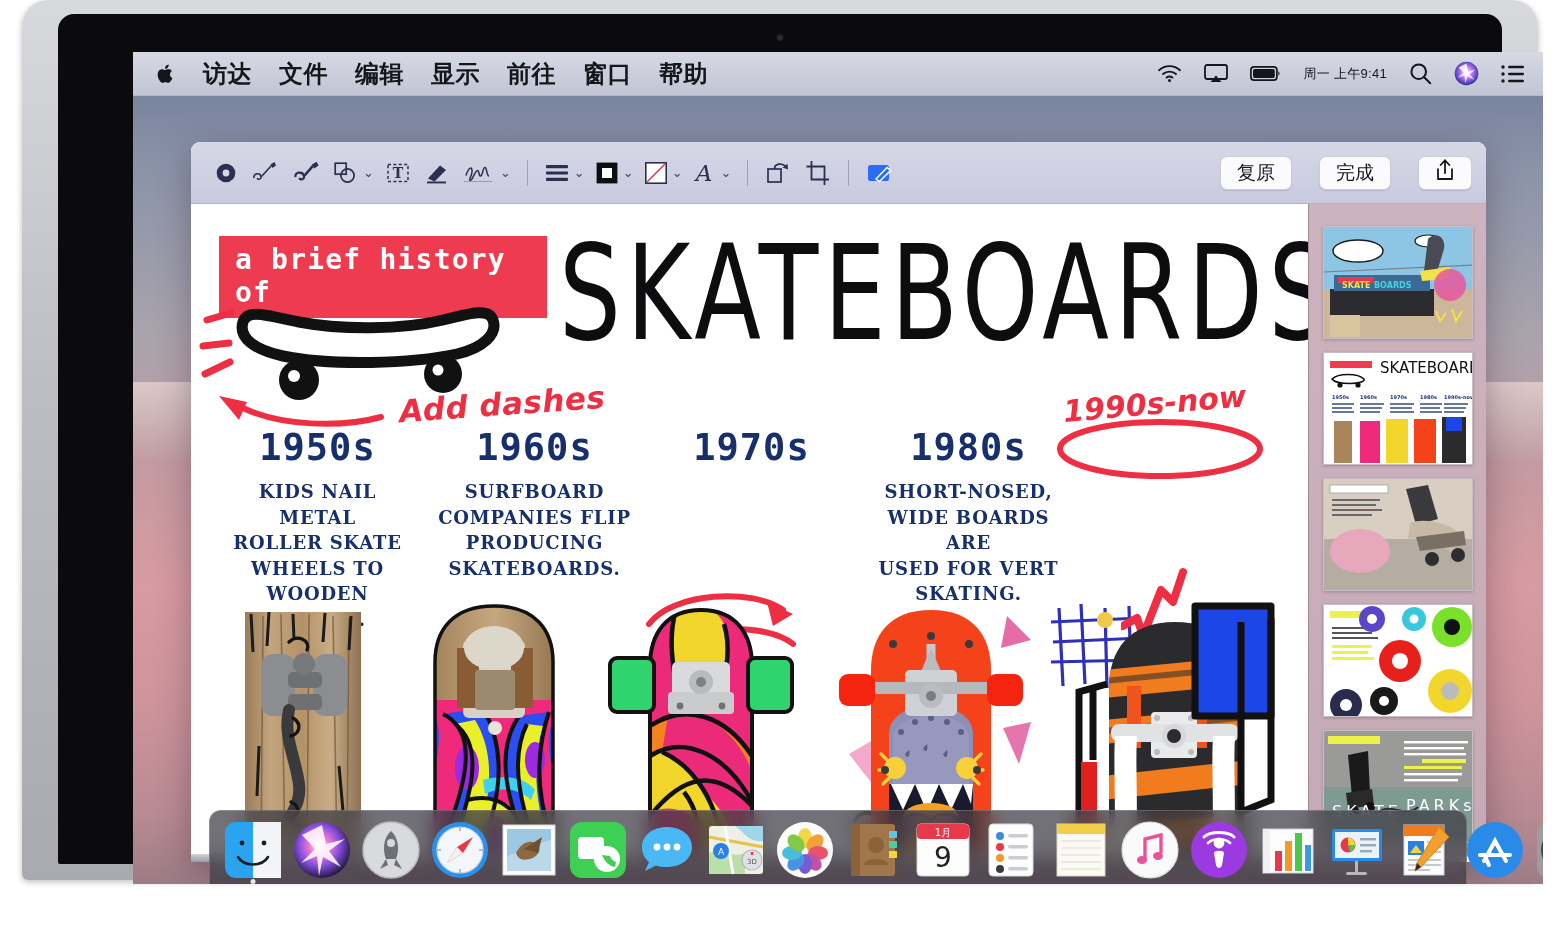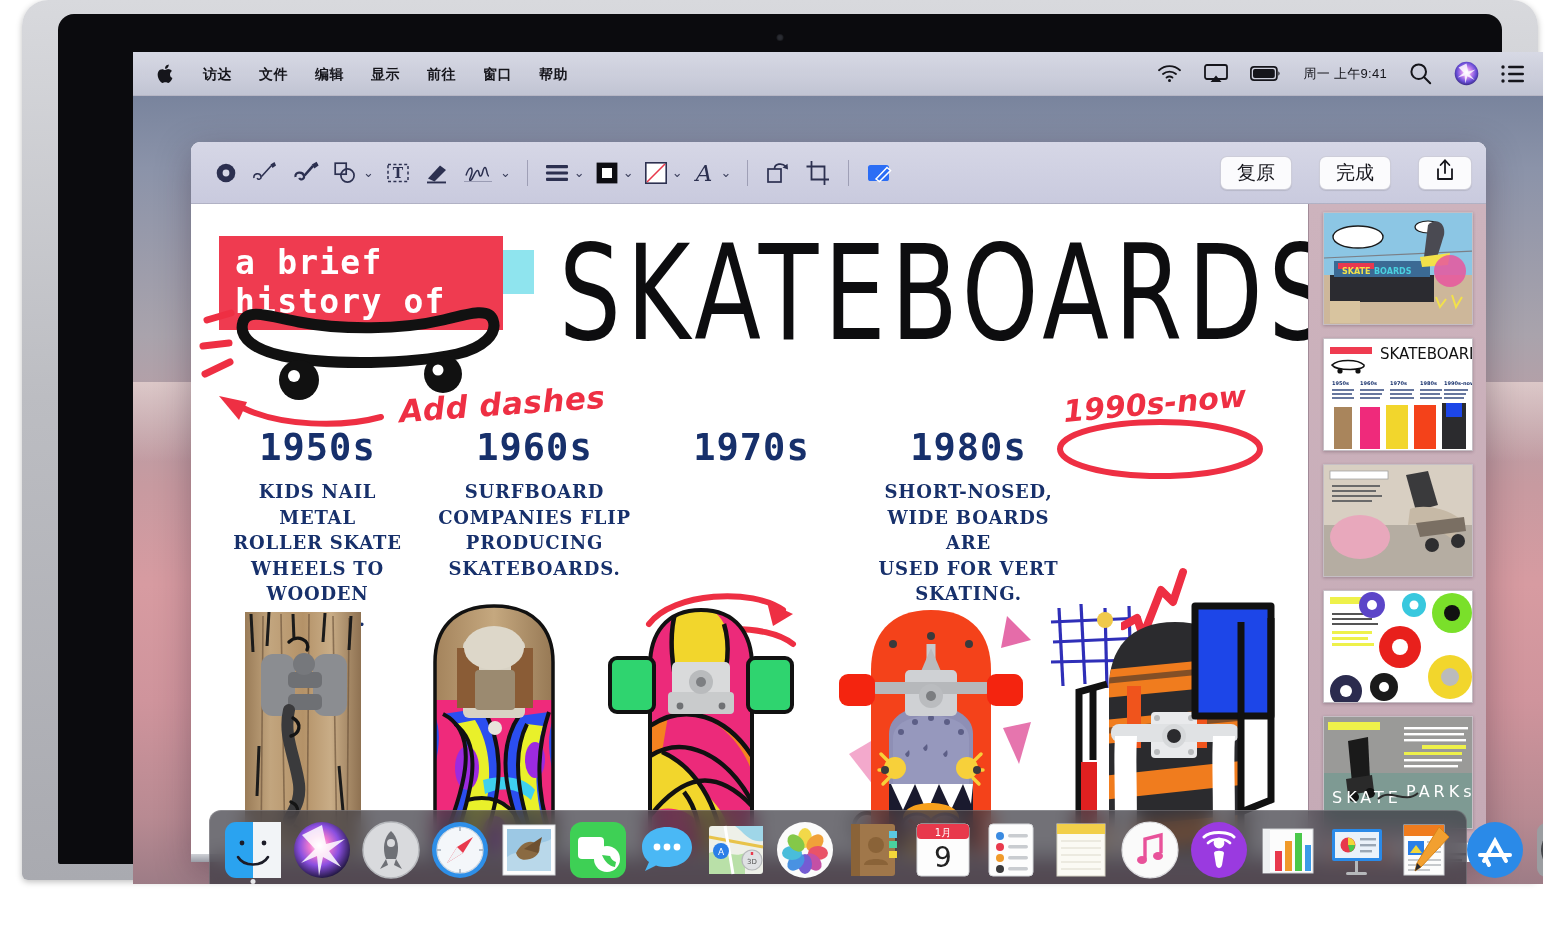--- a/index.html
+++ b/index.html
@@ -66,21 +66,21 @@
     border-bottom: 1px solid rgba(120,120,140,.35);
     display: flex; align-items: center;
     padding: 0 18px 0 24px;
     color: #16161c;
     font-size: 19px;
     backdrop-filter: blur(8px);
     z-index: 30;
   }
   .menu-left { display: flex; align-items: center; gap: 27px; }
   .apple-logo { width: 19px; height: 22px; display:block; }
-  .menu-item { font-weight: 700; font-size: 14px; letter-spacing: .5px; line-height:1; color:#15151b;}
+  .menu-item { font-weight: 700; font-size: 24px; letter-spacing: .5px; line-height:1; color:#15151b;}
   .menu-right { margin-left: auto; display: flex; align-items: center; gap: 22px; }
   .menu-clock { font-size: 13px; font-weight: 500; letter-spacing: .3px; white-space: nowrap;}
   .mb-icon { display:flex; align-items:center; }
 
   
   .preview-window {
     position: absolute;
     left: 58px; top: 90px;
     width: 1295px; height: 720px;
     border-radius: 9px 9px 0 0;
@@ -125,21 +125,21 @@
   .page {
     position: relative;
     flex: 1;
     background: #fff;
     overflow: hidden;
   }
   .sidebar {
     width: 178px;
     background: linear-gradient(180deg,#cdb3bd,#c5aab6);
     border-left: 1px solid rgba(120,100,115,.5);
-    padding: 8px 0 0 0;
+    padding: 22px 0 0 0;
     display: flex; flex-direction: column; align-items: center; gap: 13px;
     overflow: hidden;
   }
   .thumb {
     width: 150px; height: 113px;
     background: #fff;
     border: 1px solid rgba(90,70,85,.35);
     box-shadow: 0 1px 3px rgba(60,40,55,.3);
     position: relative; overflow: hidden;
     flex: 0 0 auto;
@@ -149,24 +149,24 @@
   .ribbon-wrap { position: absolute; left: 28px; top: 32px; }
   .ribbon-shadow {
     position: absolute; left: 10px; top: 14px;
     width: 305px; height: 44px; background: #8fe4ee;
   }
   .ribbon {
     position: relative;
     background: #ef3b50;
     color: #fff;
     font-family: "DejaVu Sans Mono", monospace;
-    font-size: 33px; font-weight: 700;
+    font-size: 28px; font-weight: 700;
     padding: 7px 14px 9px 16px;
     letter-spacing: 1.2px;
-    width: 284px;
+    width: 328px;
   }
   .poster-title {
     position: absolute; left: 368px; top: 24px;
     font-family: "DejaVu Sans", sans-serif;
     font-size: 106px;
     line-height: 1;
     letter-spacing: 6px;
     color: #0d0d0f;
     font-weight: 400;
     transform: scaleY(1.25) scaleX(.92);

